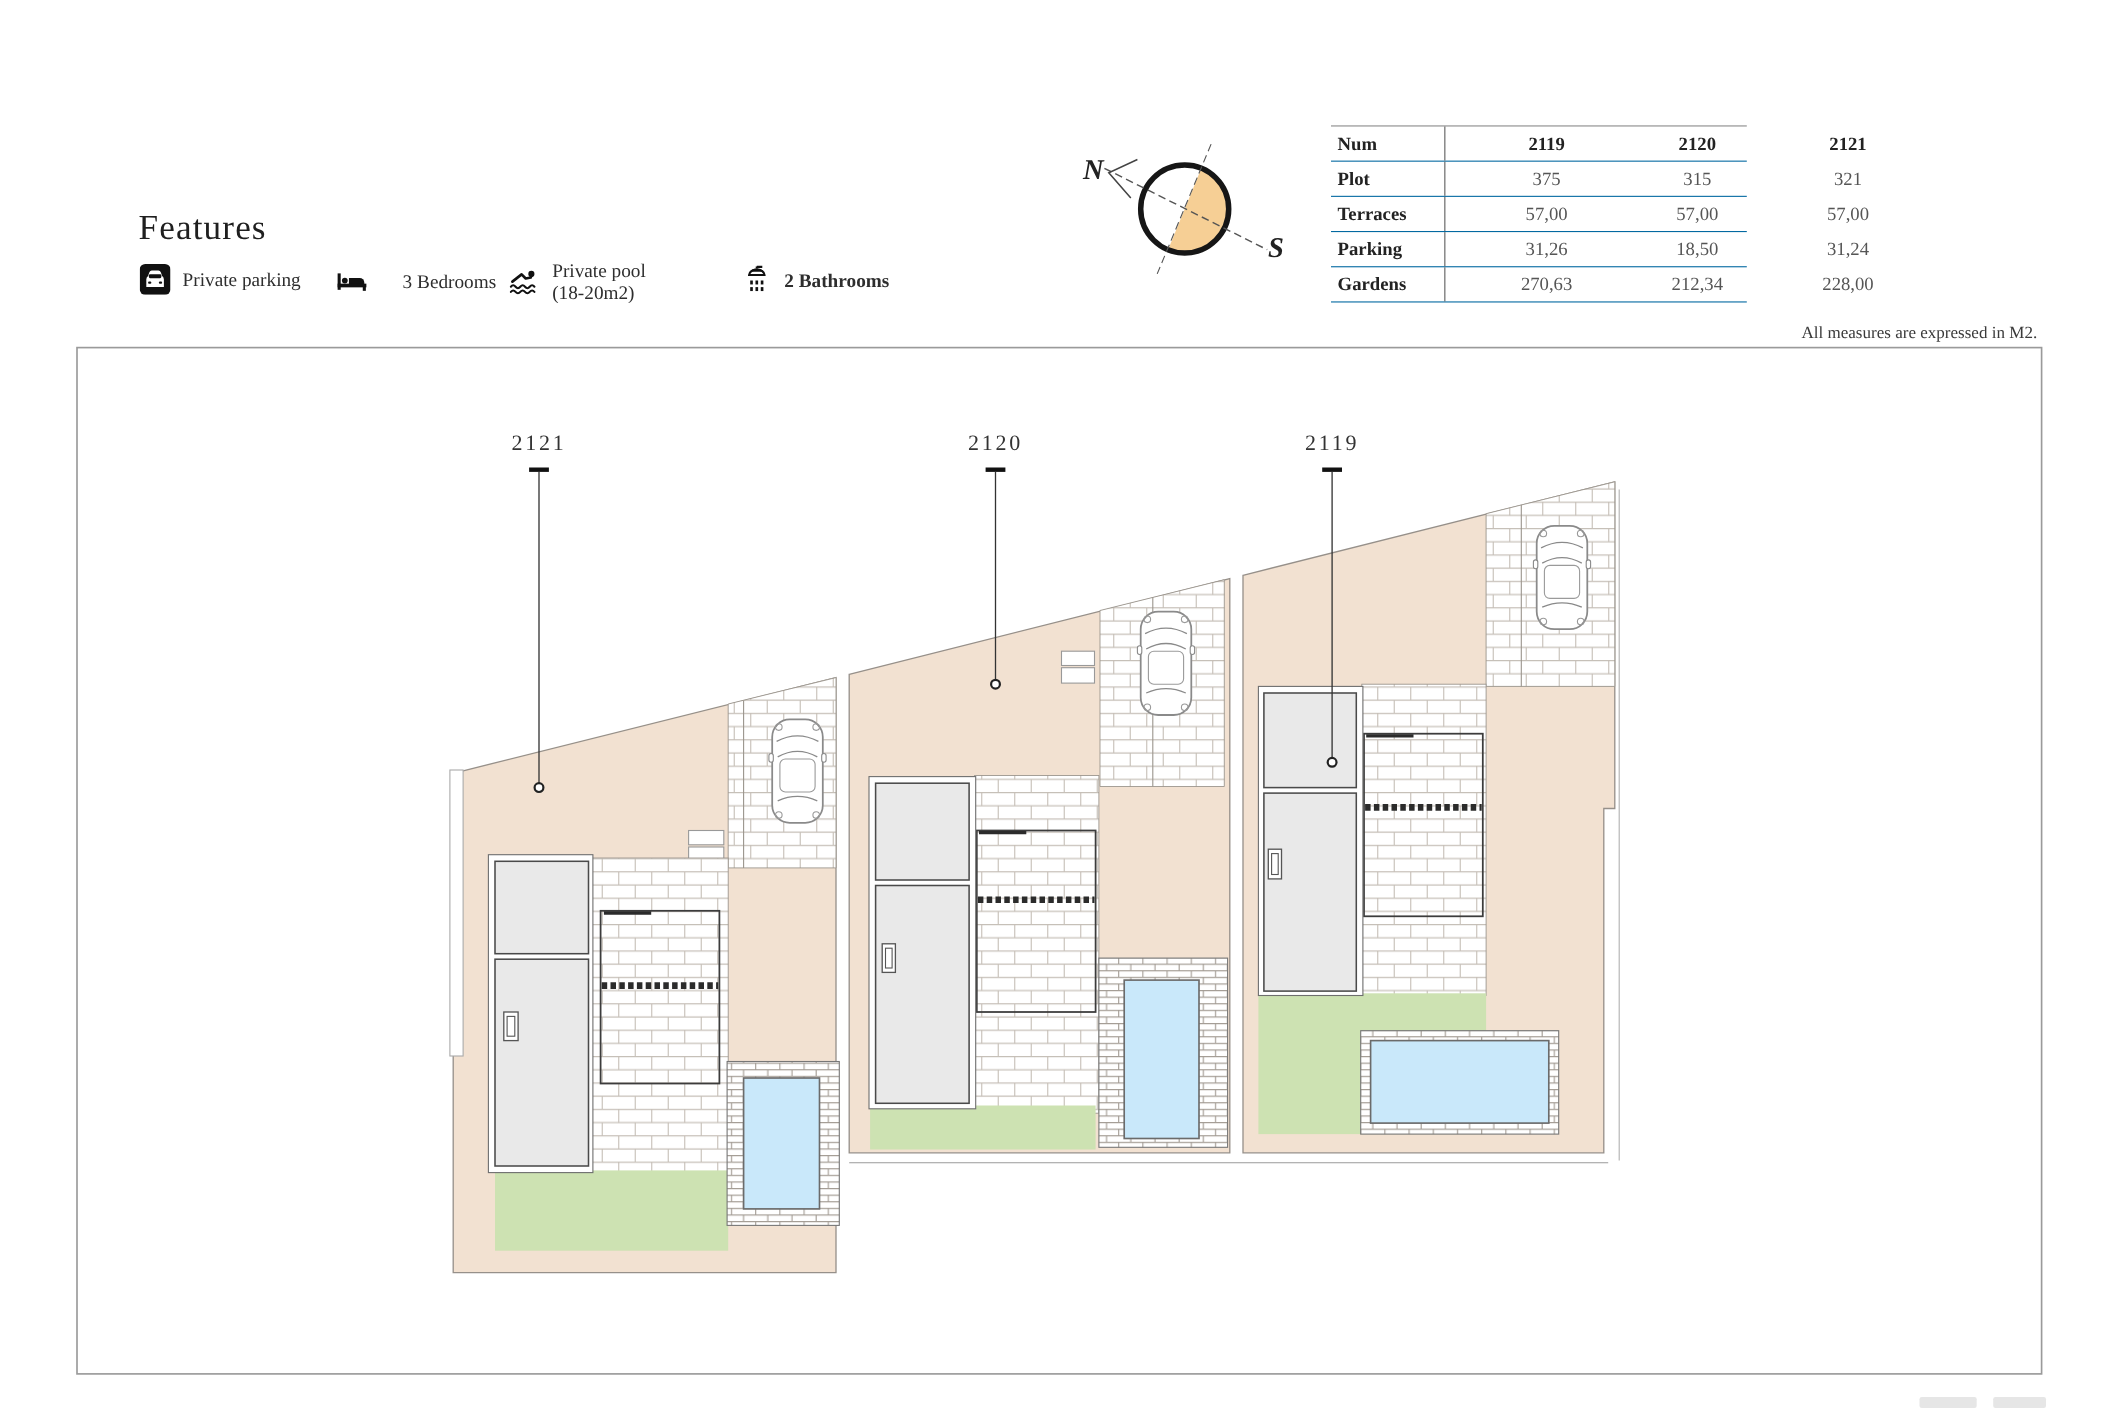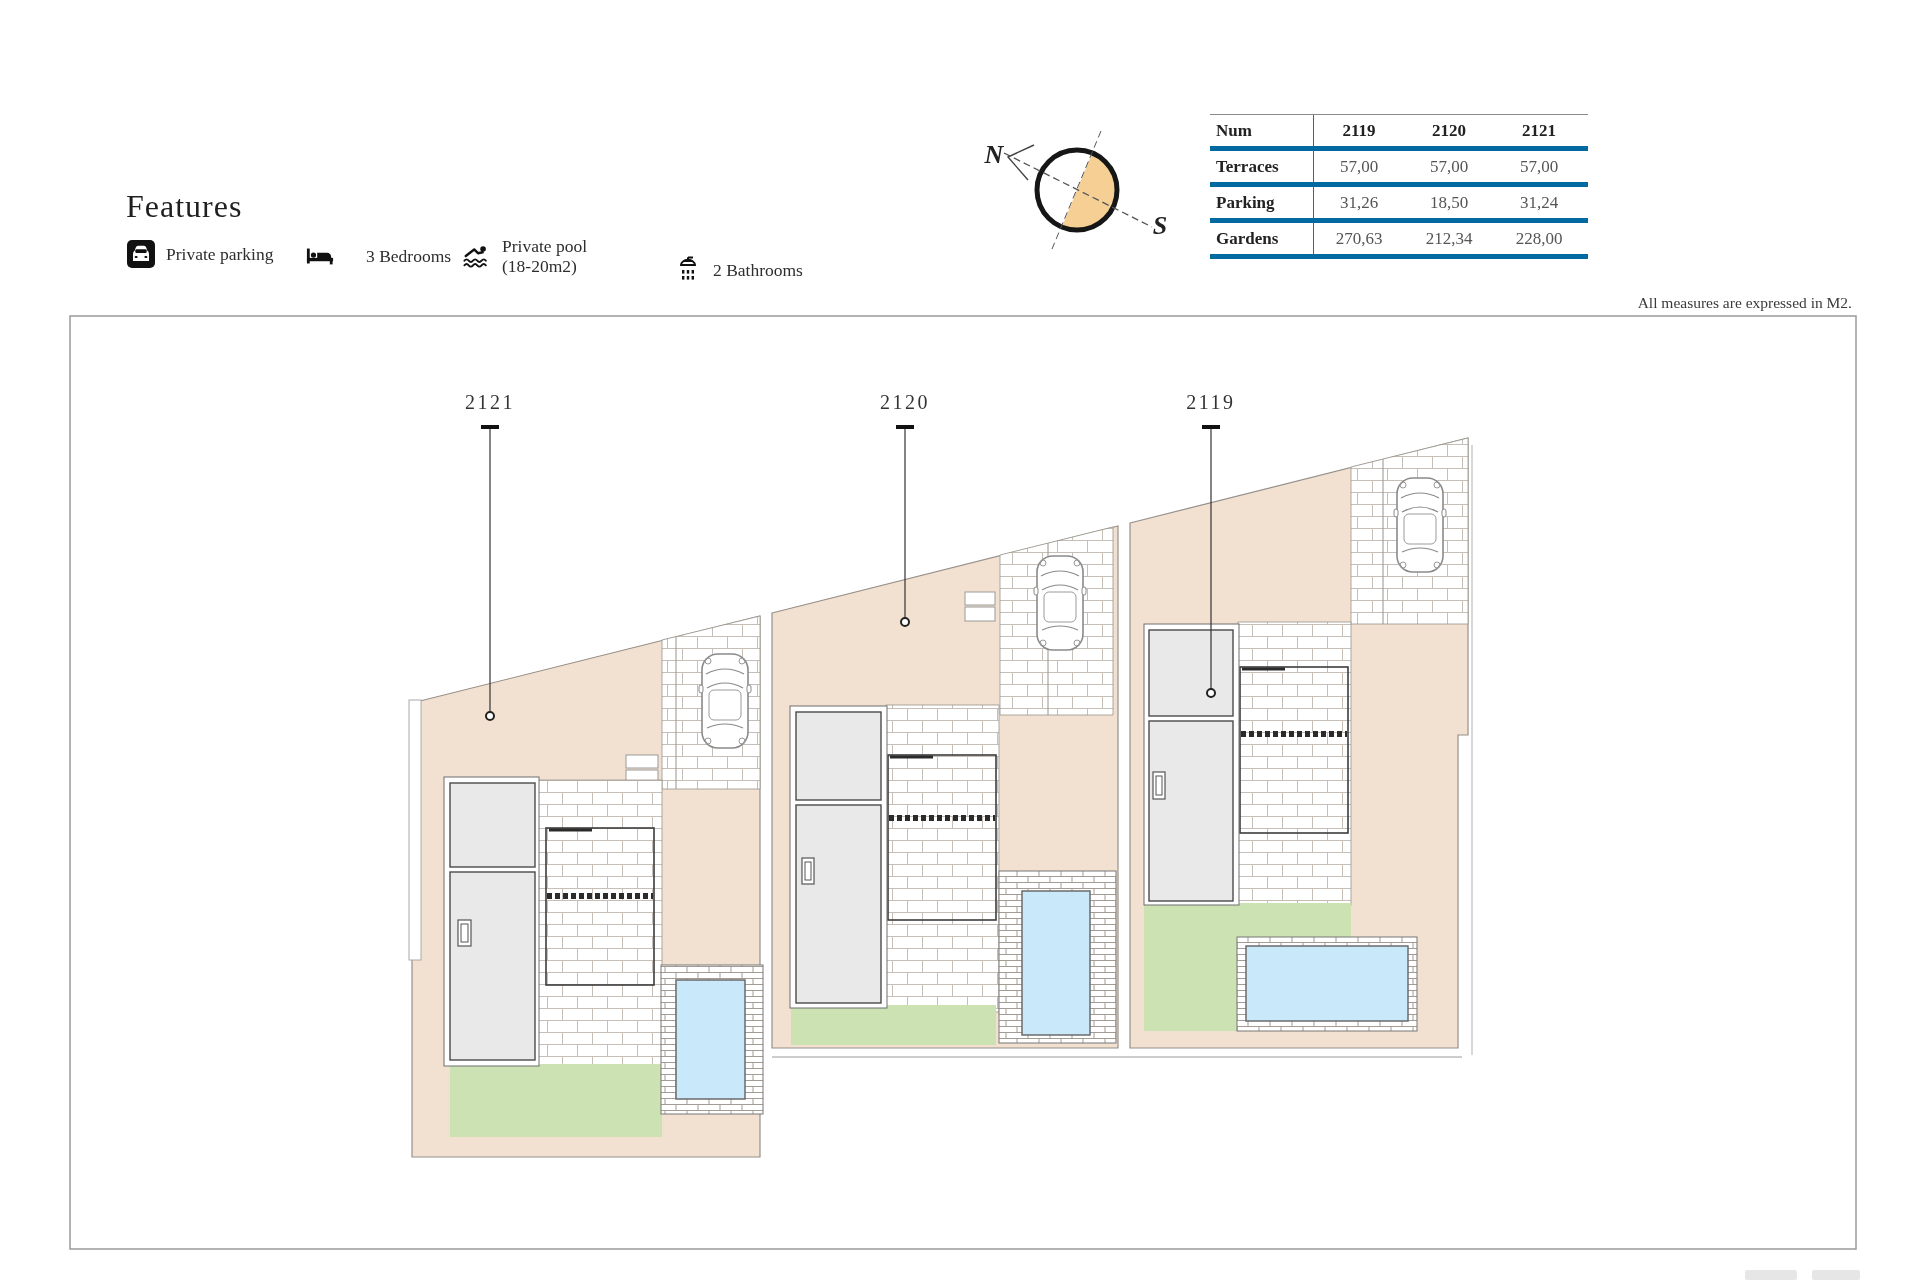--- a/index.html
+++ b/index.html
@@ -7,21 +7,21 @@
         font-family:"Liberation Serif",serif;color:#222;}
   .abs{position:absolute;}
   
   .features-title{left:126px;top:188px;font-size:32px;letter-spacing:1px;color:#1f1f1f;}
   .feature-item{display:flex;align-items:center;gap:11px;}
   .feature-item .ficon{width:28px;height:28px;flex:0 0 auto;}
   .feature-label{font-size:17.5px;color:#2e2e2e;line-height:20px;}
   
   .spec-table{left:1210px;top:114px;width:378px;font-size:17px;}
   .trow{display:grid;grid-template-columns:104px 90px 90px 90px;height:31px;
-        align-items:center;border-bottom:5px solid #0369a1;}
+        align-items:center;border-bottom:1px solid #0369a1;gap:47px;}
   .trow.first{border-top:1px solid #8a8a8a;}
   .tlabel{padding-left:6px;font-weight:700;color:#222;border-right:1px solid #5c5c5c;height:100%;
           display:flex;align-items:center;}
   .tval{text-align:center;color:#555;}
   .trow.head .tval{font-weight:700;color:#222;}
   .note{left:1440px;top:272px;width:412px;text-align:right;font-size:15.5px;color:#3a3a3a;margin-top:22px;}
   svg text{font-family:"Liberation Serif",serif;}
   .plotlabel{font-size:20px;letter-spacing:2.5px;fill:#333;}
   .compass-letter{font-size:26px;font-style:italic;font-weight:600;fill:#222;}
 </style>
@@ -66,21 +66,21 @@
         <path d="M1.5 19 q2.3-2.8 4.6 0 t4.6 0 t4.6 0 t4.6 0 t4.6 0" fill="none" stroke="#111" stroke-width="2" stroke-linecap="round"></path>
         <path d="M1.5 24 q2.3-2.8 4.6 0 t4.6 0 t4.6 0 t4.6 0 t4.6 0" fill="none" stroke="#111" stroke-width="2" stroke-linecap="round"></path>
       </svg>
     </span>
     <span class="feature-label">
       <span style="display:block">Private pool</span>
       <span style="display:block">(18-20m2)</span>
     </span>
   </div>
 
-  <div class="abs feature-item" style="left:674px;top:256px;">
+  <div class="abs feature-item" style="left:674px;top:241px;font-weight:bold;">
     <span class="ficon">
       <svg viewBox="0 0 28 28" width="28" height="28">
         <path d="M14 3 q5 0 5.5 3 l-11 0 q0.5-3 5.5-3 z" fill="#111"></path>
         <path d="M7 9 a7 5 0 0 1 14 0 z" fill="none" stroke="#111" stroke-width="2"></path>
         <path d="M14 3 V1.2 M14 1.6 h5" stroke="#111" stroke-width="2" fill="none"></path>
         <g fill="#111">
           <rect x="8" y="14" width="2.4" height="3.6"></rect>
           <rect x="12.8" y="14" width="2.4" height="3.6"></rect>
           <rect x="17.6" y="14" width="2.4" height="3.6"></rect>
           <rect x="8" y="20" width="2.4" height="3.6"></rect>
@@ -91,20 +91,26 @@
     </span>
     <span class="feature-label">2 Bathrooms</span>
   </div>
 
   <div class="abs spec-table">
     <div class="trow head first">
       <div class="tlabel">Num</div>
       <div class="tval">2119</div>
       <div class="tval">2120</div>
       <div class="tval">2121</div>
+    </div>
+    <div class="trow">
+      <div class="tlabel">Plot</div>
+      <div class="tval">375</div>
+      <div class="tval">315</div>
+      <div class="tval">321</div>
     </div>
     <div class="trow">
       <div class="tlabel">Terraces</div>
       <div class="tval">57,00</div>
       <div class="tval">57,00</div>
       <div class="tval">57,00</div>
     </div>
     <div class="trow">
       <div class="tlabel">Parking</div>
       <div class="tval">31,26</div>

